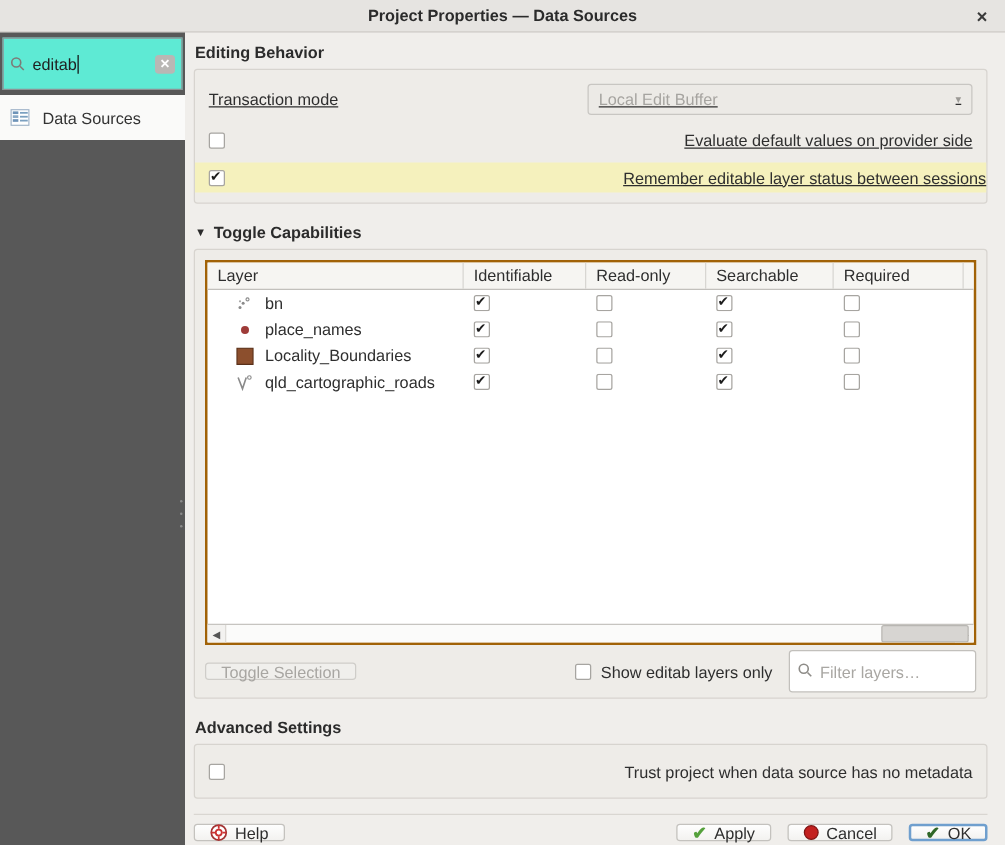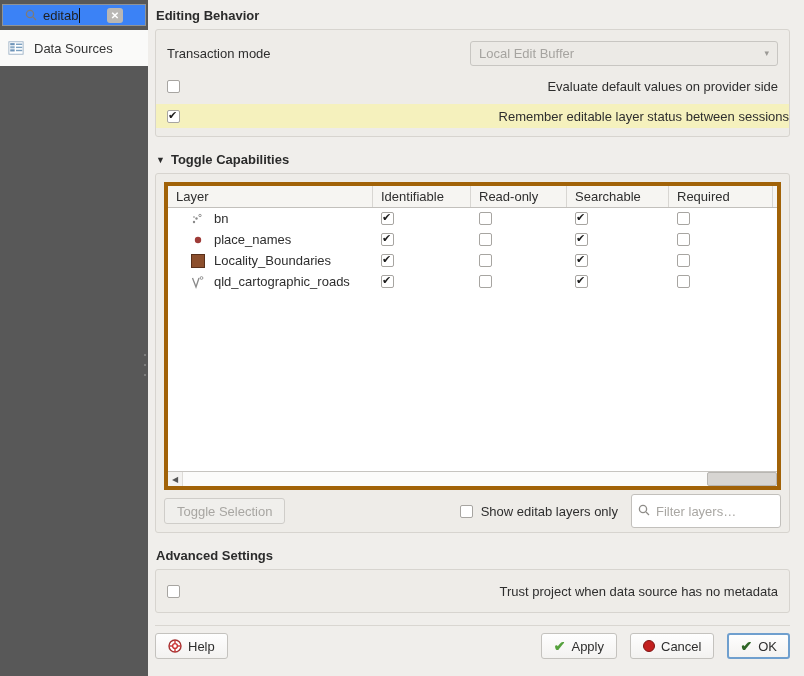--- a/index.html
+++ b/index.html
@@ -10,76 +10,76 @@
   
   .titlebar { height:26px; background:#e6e4e1; border-bottom:1px solid #cfccc8; display:flex; align-items:center; justify-content:center; position:relative; flex:0 0 auto; }
   .titlebar .title { font-weight:bold; font-size:13px; color:#2b2b2b; }
   .titlebar .close { position:absolute; right:10px; top:0; height:26px; display:flex; align-items:center; font-size:15px; font-weight:bold; color:#3a3a3a; cursor:default; padding:0 4px; }
 
   
   .body { flex:1 1 auto; display:flex; min-height:0; }
 
   
   .sidebar { width:148px; flex:0 0 148px; background:#585858; display:flex; flex-direction:column; position:relative; }
-  .searchbox { margin:4px 2px 0 2px; height:22px; background:#3b82f6; border:1px solid #8f9396; display:flex; align-items:center; padding:0 22px; }
+  .searchbox { margin:4px 2px 0 2px; height:42px; background:#5eead4; border:1px solid #8f9396; display:flex; align-items:center; padding:0 5px; }
   .searchbox .mag { flex:0 0 auto; display:flex; }
   .searchbox .qtext { margin-left:6px; color:#1f1f1f; }
   .caret { display:inline-block; width:1px; height:15px; background:#111; margin-left:1px; vertical-align:middle; }
   .clearbtn { margin-left:auto; width:16px; height:15px; background:#b9b7b4; border-radius:3px; color:#fff; font-size:10px; line-height:15px; text-align:center; font-weight:bold; }
   .navgap { height:4px; }
   .nav-item { height:36px; background:#fafaf9; display:flex; align-items:center; padding-left:8px; color:#333;text-align:center; }
   .nav-item .label { margin-left:10px; }
   .sidebar-fill { flex:1 1 auto; position:relative; }
   .splitter-dots { position:absolute; right:1px; top:288px; width:4px; height:22px; display:flex; flex-direction:column; justify-content:space-between; align-items:center; }
   .splitter-dots i { width:2px; height:2px; background:#8a8a8a; border-radius:50%; }
 
   
   .main { flex:1 1 auto; padding:8px 14px 0 7px; display:flex; flex-direction:column; min-width:0; }
   .section-h { font-weight:bold; font-size:13px; color:#2b2b2b; padding-left:1px; }
   .collapse-tri { font-size:9px; margin-right:6px; color:#2b2b2b; }
 
   .groupbox { background:#eeece8; border:1px solid #d7d4cf; border-radius:3px; }
 
   
-  .gb1 { margin-top:6px; padding:10px 11px 8px 11px; }
+  .gb1 { margin-top:6px; padding:10px 11px 8px 11px;text-decoration:underline; }
   .tm-row { display:flex; align-items:center; height:26px; }
   .tm-label { flex:1 1 auto; }
   .combo { width:308px; height:25px; background:#eceae6; border:1px solid #c8c6c2; border-radius:3px; display:flex; align-items:center; padding:0 8px; color:#a6a4a0; }
   .combo .arrow { margin-left:auto; font-size:9px; color:#9b9995; }
   .cb-row { display:flex; align-items:center; margin-top:10px; height:20px;justify-content:space-between; }
   .cb-row.highlight { margin:8px -11px 0 -11px; padding:0 0 0 11px; height:24px; }
   .cb { width:13px; height:13px; background:#fff; border:1px solid #a7a5a1; border-radius:2px; flex:0 0 auto; position:relative; }
   .cb[data-checked="true"]::after { content:"✔"; position:absolute; left:0px; top:-2px; font-size:11px; color:#1c1c1c; }
   .cb-label { margin-left:8px; }
 
   
   .lc-h { margin-top:15px; display:flex; align-items:center; }
   .gb2 { margin-top:6px; padding:8px; }
-  .tablewrap { background:#fff; border:4px solid #a16207; height:308px; display:flex; flex-direction:column; overflow:hidden; }
+  .tablewrap { background:#fff; border:2px solid #a16207; height:308px; display:flex; flex-direction:column; overflow:hidden; }
   .thead { display:flex; height:22px; background:#f6f5f2; border-bottom:1px solid #c2c0bc; flex:0 0 auto; }
   .th { display:flex; align-items:center; padding-left:8px; border-right:1px solid #d8d6d2; color:#2e2e2e; overflow:hidden; white-space:nowrap; flex:0 0 auto; }
   .th:last-child { border-right:none; }
   .tbody { flex:1 1 auto; overflow:hidden; }
   .trow { display:flex; height:21px; align-items:center; }
   .td { flex:0 0 auto; display:flex; align-items:center; overflow:hidden; white-space:nowrap; }
   .td.layercell { padding-left:22px; }
   .td.layercell .lname { margin-left:8px; }
   .td.cbcell { padding-left:8px; }
   .c-layer { width:205px; } .c-ident { width:98px; } .c-ro { width:96px; } .c-srch { width:102px; } .c-req { width:104px; } .c-pr { width:60px; }
   .licon { width:16px; height:16px; display:flex; align-items:center; justify-content:center; flex:0 0 auto; }
 
   .hscroll { flex:0 0 15px; border-top:1px solid #c6c4c0; background:#fbfbfa; display:flex; }
   .sb-arrow { width:15px; flex:0 0 15px; display:flex; align-items:center; justify-content:center; font-size:8px; color:#555; background:#f3f2f0; }
   .sb-arrow.left { border-right:1px solid #dddbd7; }
   .sb-arrow.right { border-left:1px solid #dddbd7; }
   .sb-track { flex:1 1 auto; position:relative; }
   .sb-thumb { position:absolute; left:524px; top:0; width:70px; height:14px; background:#d7d5d2; border:1px solid #b8b6b2; border-radius:2px; }
 
   .lc-bottom { display:flex; align-items:center; margin-top:8px; height:26px; }
-  .btn { background:linear-gradient(#fefefe,#f3f2f0); border:1px solid #c4c2be; border-radius:3px; padding:0 12px; height:26px; display:inline-flex; align-items:center; color:#2e2e2e; font-size:13px; }
+  .btn { background:linear-gradient(#fefefe,#f3f2f0); border:1px solid #c4c2be; border-radius:3px; padding:0 12px; height:14px; display:inline-flex; align-items:center; color:#2e2e2e; font-size:13px; }
   .btn.disabled { color:#a8a6a2; background:#f0efec; border-color:#cfcdc9; }
   .spatial { display:flex; align-items:center; margin-left:auto; margin-right:13px; }
   .filter { width:150px; height:26px; background:#fff; border:1px solid #c2c0bc; border-radius:3px; display:flex; align-items:center; padding:16px 6px; }
   .filter input { border:none; outline:none; width:100%; margin-left:6px; font-family:"Liberation Sans",sans-serif; font-size:13px; color:#333; background:transparent; }
   .filter input::placeholder { color:#a9a7a3; }
 
   
   .adv-h { margin-top:15px; }
   .gb3 { margin-top:6px; padding:11px 11px; }
   .gb3 .cb-row { margin-top:0; }
@@ -91,20 +91,24 @@
   .check-g { color:#55a13c; font-weight:bold; font-size:14px; }
   .check-dg { color:#2f6627; font-weight:bold; font-size:14px; }
   .stop-r { width:12px; height:12px; border-radius:50%; background:#c3201f; border:1px solid #7e1413; }
   .btn.ok { border:2px solid #6f9fce; padding:0 11px; }
 </style>
 </head>
 <body>
 
 <div class="dialog">
 
+  <div class="titlebar">
+    <span class="title">Project Properties — Data Sources</span>
+    <span class="close">×</span>
+  </div>
 
   <div class="body">
 
     <div class="sidebar">
       <div class="searchbox">
         <span class="mag">
           <svg width="12" height="12" viewBox="0 0 12 12">
               <circle cx="5" cy="5" r="3.6" fill="none" stroke="#7d7b78" stroke-width="1.3"></circle>
               <line x1="8" y1="8" x2="11" y2="11" stroke="#7d7b78" stroke-width="1.3"></line>
             </svg>

